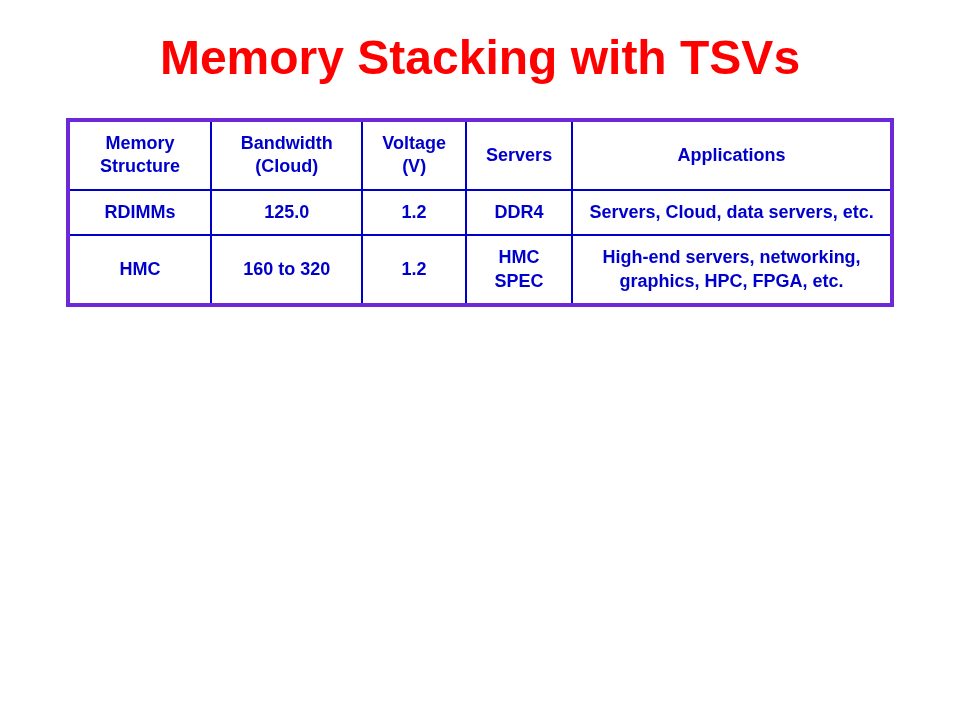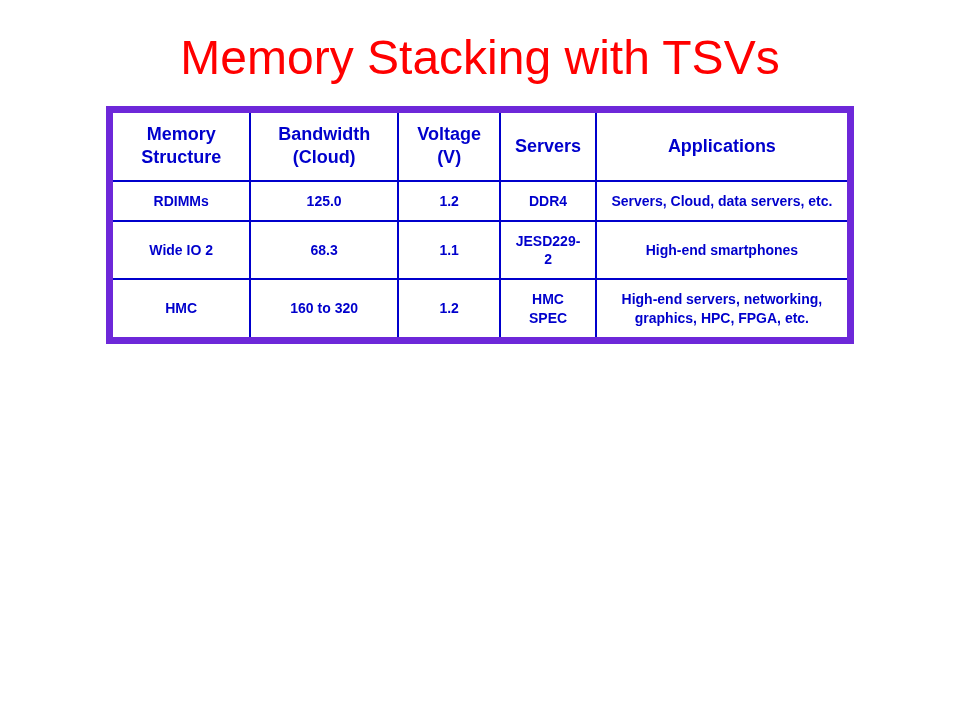--- a/index.html
+++ b/index.html
@@ -15,50 +15,50 @@
       font-family: Arial, sans-serif;
       display: flex;
       flex-direction: column;
       align-items: center;
       padding: 20px 30px;
     }
 
     .page-title {
       color: #ff0000;
       font-size: 48px;
-      font-weight: normal;
+      font-weight: bold;
       text-align: center;
       margin-top: 10px;
-      margin-bottom: 21px;
+      margin-bottom: 33px;
     }
 
     .data-table {
       border-collapse: collapse;
-      width: 748px;
-      border: 7px solid #6d28d9;
+      width: 828px;
+      border: 4px solid #6d28d9;
     }
 
     .data-table th,
     .data-table td {
       border: 2px solid #0000cc;
       padding: 10px 12px;
       text-align: center;
       color: #0000cc;
       font-weight: bold;
       font-size: 18px;
       line-height: 1.3;
     }
 
     .data-table th {
       background: #ffffff;
       font-size: 18px;
     }
 
     .data-table td {
-      font-size: 14px;
+      font-size: 18px;
     }
   </style>
 </head>
 <body>
 
 <h1 class="page-title">Memory Stacking with TSVs</h1>
 
 <table class="data-table">
   <thead>
     <tr>
@@ -71,27 +71,20 @@
   </thead>
   <tbody id="table-body">
   <tr>
         <td>RDIMMs</td>
         <td>125.0</td>
         <td>1.2</td>
         <td>DDR4</td>
         <td>Servers, Cloud, data servers, etc.</td>
       </tr>
       <tr>
-        <td>Wide IO 2</td>
-        <td>68.3</td>
-        <td>1.1</td>
-        <td>JESD229-2</td>
-        <td>High-end smartphones</td>
-      </tr>
-      <tr>
         <td>HMC</td>
         <td>160 to 320</td>
         <td>1.2</td>
         <td>HMC SPEC</td>
         <td>High-end servers, networking, graphics, HPC, FPGA, etc.</td>
       </tr>
     </tbody>
 </table>
 
 </body></html>

